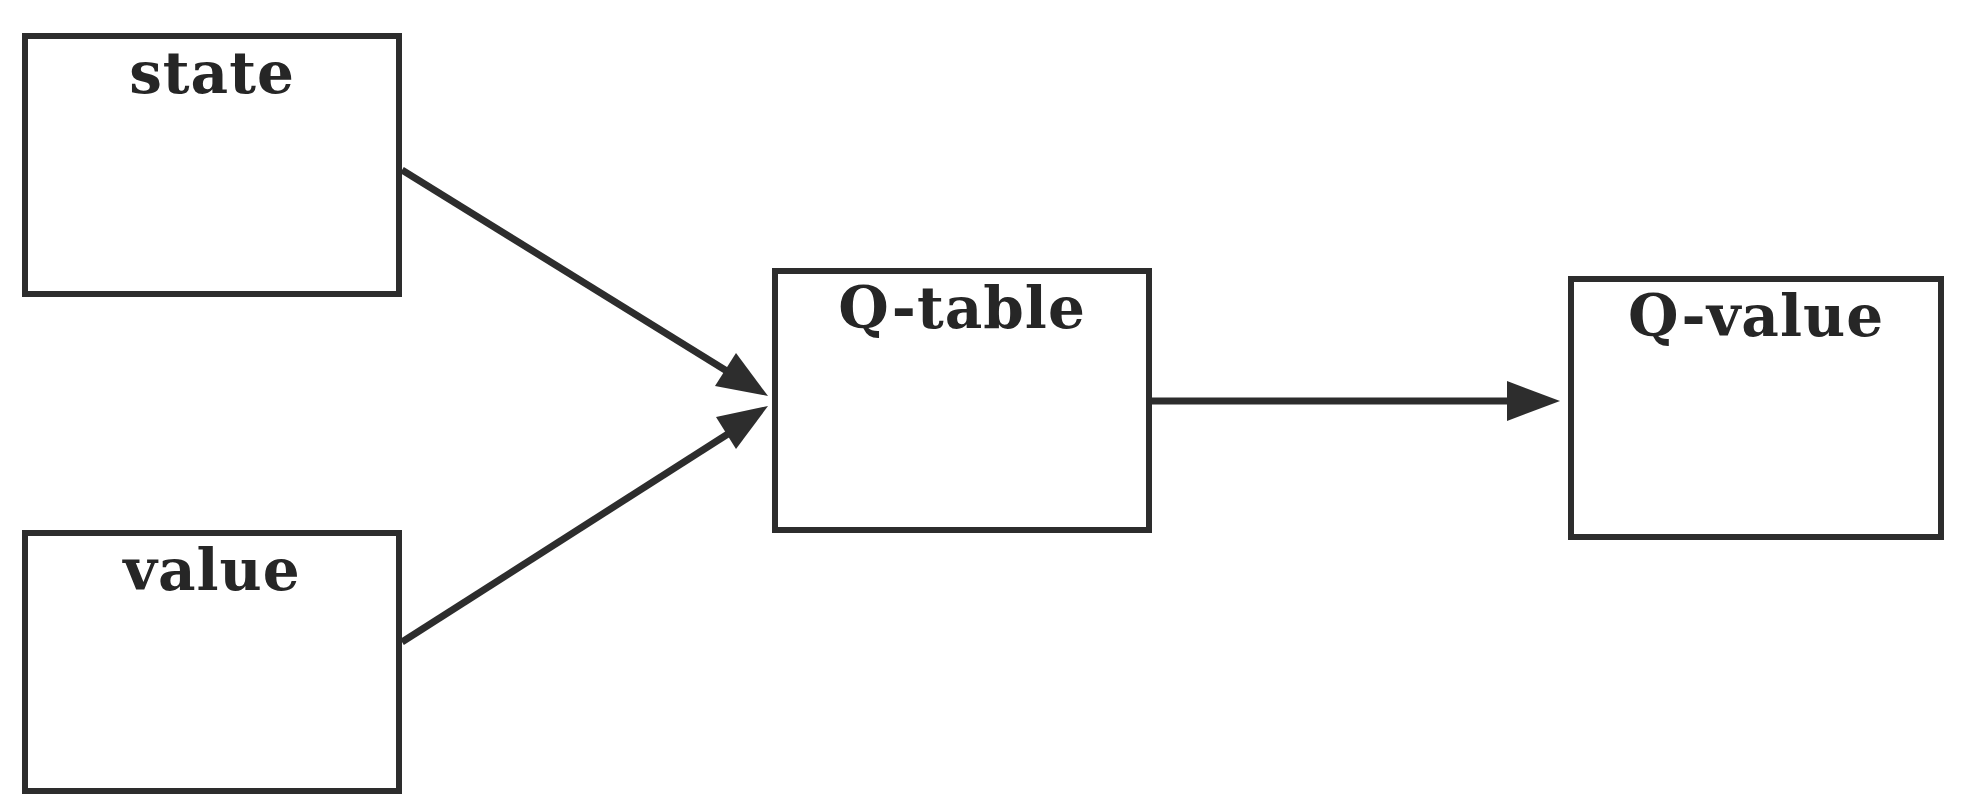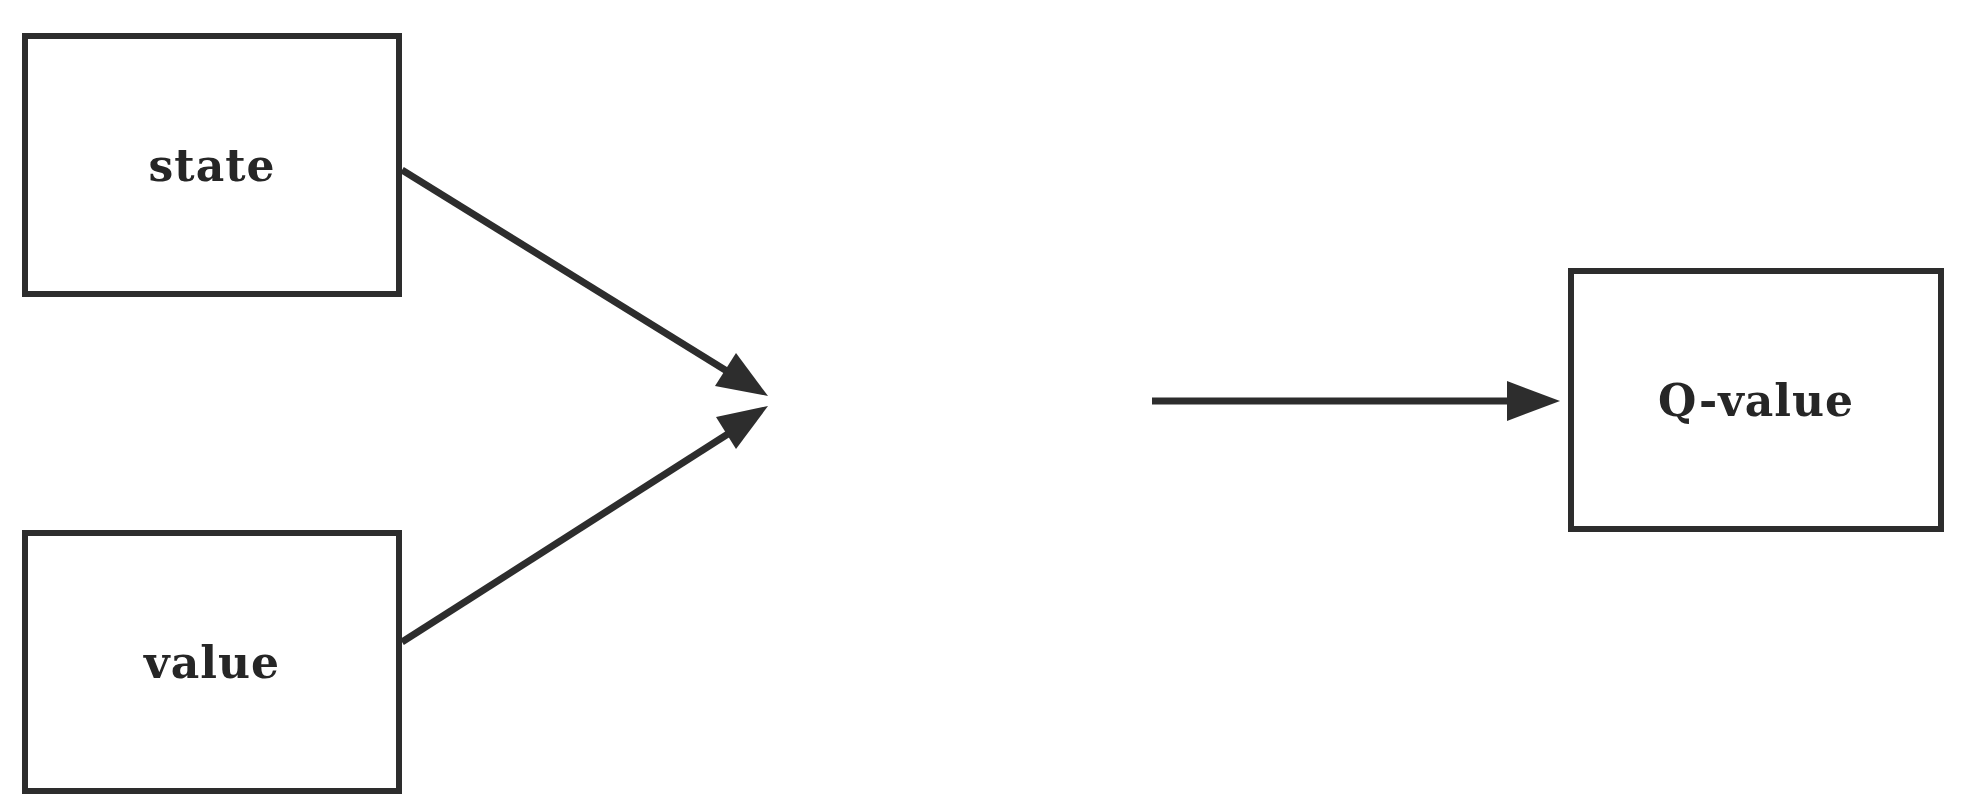--- a/index.html
+++ b/index.html
@@ -22,31 +22,30 @@
     width: 1970px;
     height: 800px;
     display: block;
   }
   .node {
     position: absolute;
     box-sizing: border-box;
     border: 6px solid #2d2d2d;
     background: #ffffff;
     display: flex;
-    align-items: center;
     justify-content: center;
     font-weight: 700;
-    font-size: 44px;
+    font-size: 58px;
     color: #262626;
     letter-spacing: 1px;
   }
   .node-state   { left: 22px;   top: 33px;  width: 380px; height: 264px; }
   .node-value   { left: 22px;   top: 514px; width: 380px; height: 264px; margin-top: 16px; }
   .node-q-table { left: 772px;  top: 268px; width: 380px; height: 265px; }
-  .node-q-value { left: 1568px; top: 268px; width: 376px; height: 264px; }
+  .node-q-value { left: 1568px; top: 276px; width: 376px; height: 264px; }
 </style>
 </head>
 <body>
 
 <div class="canvas">
 
   <svg class="arrows" viewBox="0 0 1970 800" xmlns="http://www.w3.org/2000/svg" aria-hidden="true">
 
     <g>
       <line x1="402" y1="170" x2="730" y2="373" stroke="#2d2d2d" stroke-width="7"></line>
@@ -65,18 +64,21 @@
   </svg>
 
   <div class="node node-state">
     <span>state</span>
   </div>
 
   <div class="node node-value">
     <span>value</span>
   </div>
 
+  <div class="node node-q-table">
+    <span>Q-table</span>
+  </div>
 
   <div class="node node-q-value">
     <span>Q-value</span>
   </div>
 
 </div>
 
 </body></html>

